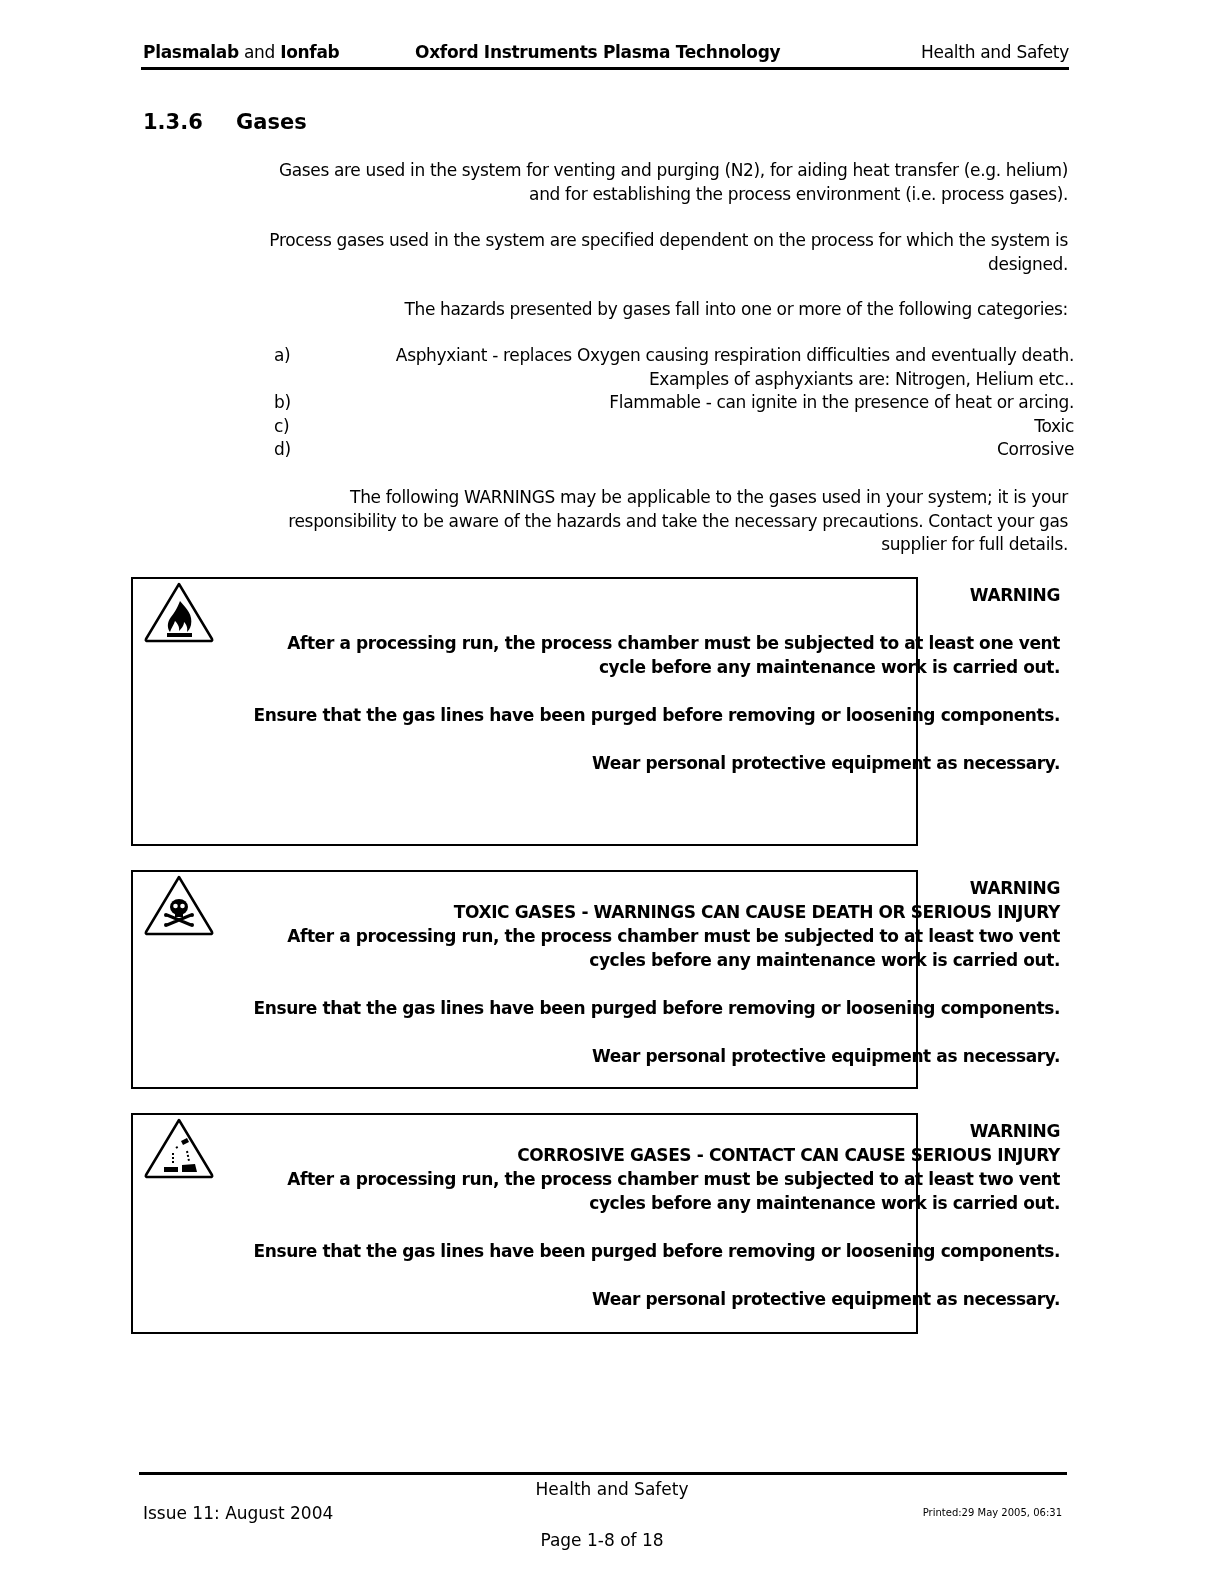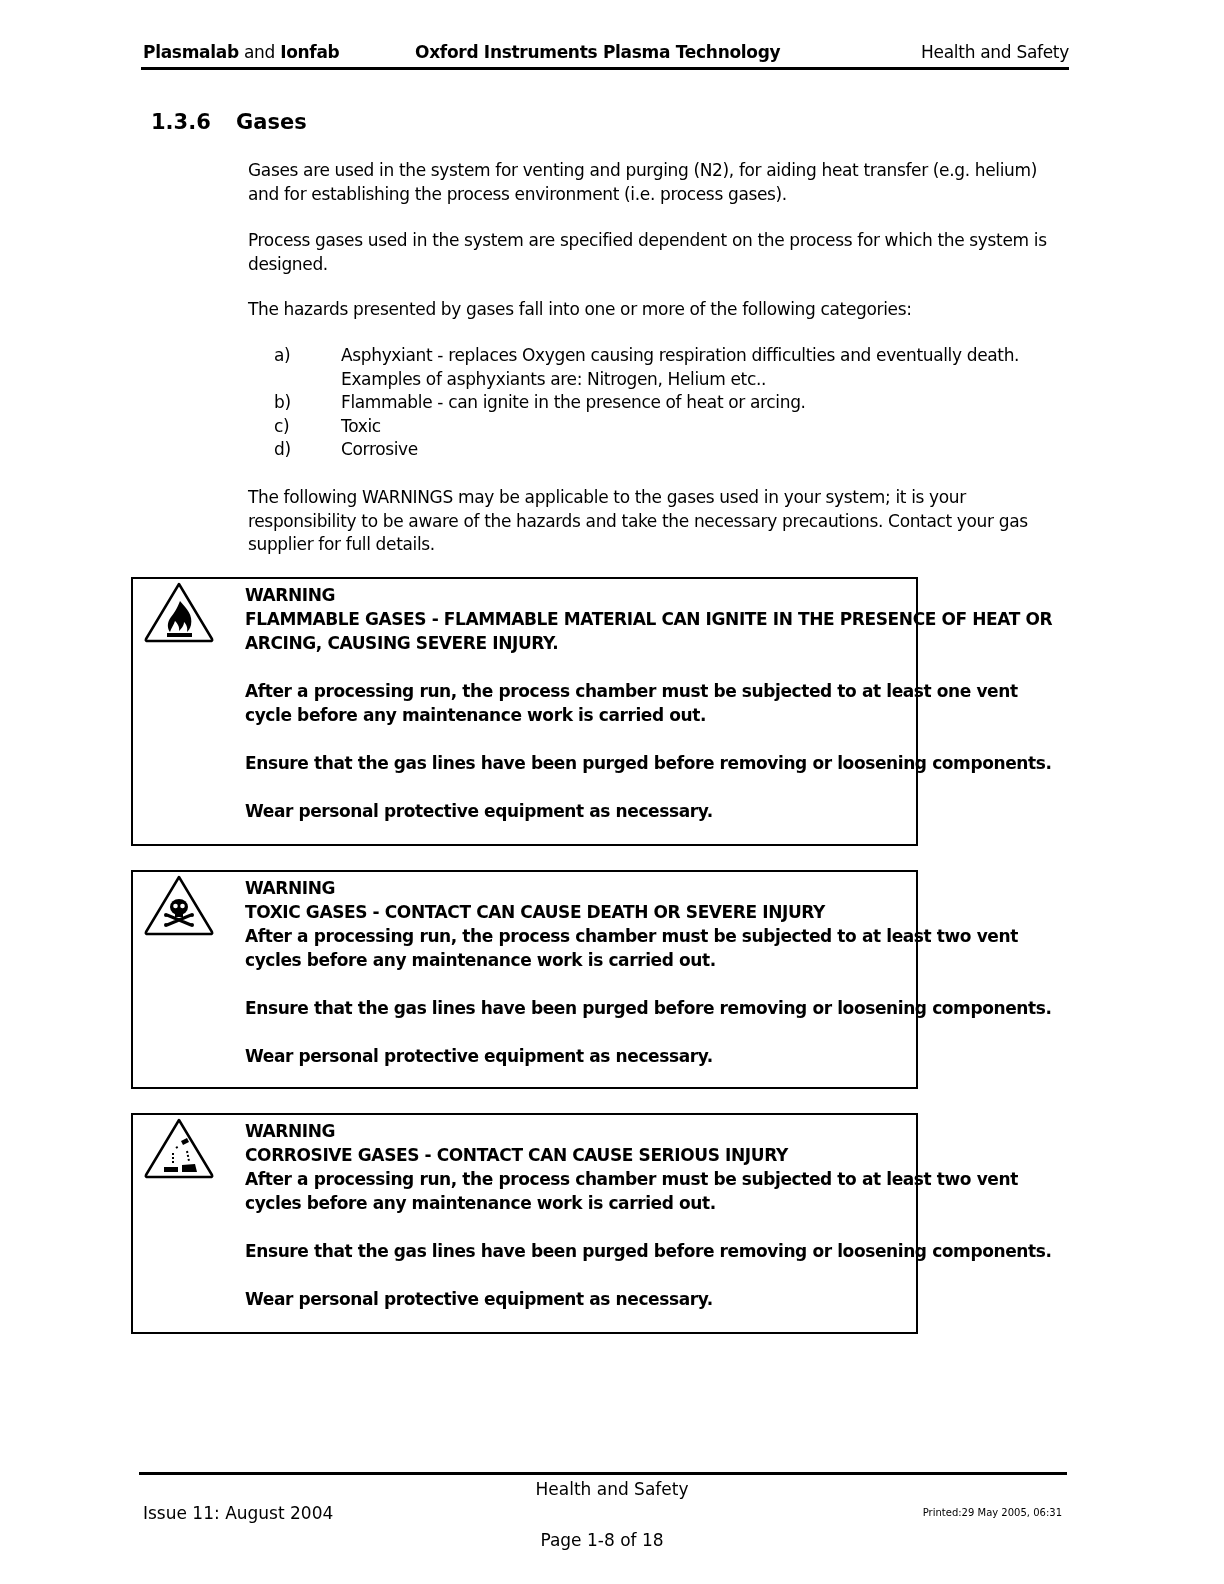--- a/index.html
+++ b/index.html
@@ -1,29 +1,29 @@
 <!DOCTYPE html>
 <html><head>
 <meta charset="utf-8">
 <style>
   html, body { margin: 0; padding: 0; background: #ffffff; }
   body { width: 1224px; height: 1584px; position: relative; overflow: hidden;
          font-family: "DejaVu Sans", "Liberation Sans", sans-serif; color: #000; }
-  .abs { position: absolute; }
+  .abs { position: absolute; text-align: right; }
 
   
   .hdr { top: 42px; left: 143px; width: 926px; height: 26px; font-size: 17px; letter-spacing: -0.3px; }
   .hdr-left { position: absolute; left: 0; top: 0; }
   .hdr-left b { font-weight: bold; }
   .hdr-mid { position: absolute; left: 272px; top: 0; font-weight: bold; }
   .hdr-right { position: absolute; right: 0; top: 0; }
   .hdr-rule { top: 67px; left: 141px; width: 928px; height: 3px; background: #000; }
 
   
-  .sec-num { top: 110px; left: 143px; font-size: 21px; font-weight: bold; margin-left: 8px; }
+  .sec-num { top: 110px; left: 143px; font-size: 21px; font-weight: bold; }
   .sec-title { top: 110px; left: 236px; font-size: 21px; font-weight: bold; }
 
   .body-text { left: 248px; width: 820px; font-size: 17px; line-height: 23.5px; letter-spacing: -0.35px; }
   .p1 { top: 159px; }
   .p2 { top: 229px; }
   .p3 { top: 298px; }
   .p4 { top: 486px; }
 
   .list { top: 344px; left: 274px; width: 800px; font-size: 17px; line-height: 23.5px; letter-spacing: -0.35px; }
   .li { position: relative; padding-left: 67px; }
@@ -85,21 +85,20 @@
 <div class="abs body-text p4">The following WARNINGS may be applicable to the gases used in your system; it is your responsibility to be aware of the hazards and take the necessary precautions. Contact your gas supplier for full details.</div>
 
 <div class="abs wbox w1">
   <svg class="w-icon" viewBox="0 0 72 62">
     <path d="M36 3 L69 58 Q70 60 67 60 L5 60 Q2 60 3 58 Z" fill="none" stroke="#000" stroke-width="2.5" stroke-linejoin="round"></path>
     <path d="M37 20 C44 28 50 34 48 44 C47 48 45 50 44 51 C45 46 43 43 41 41 C41 45 38 48 36 50 C37 46 34 42 32 40 C31 44 28 47 27 51 C24 47 24 41 28 36 C31 32 34 28 37 20 Z" fill="#000"></path>
     <rect x="24" y="52" width="25" height="4" fill="#000"></rect>
   </svg>
   <div class="w-content">
     <div>WARNING</div>
-    <div>FLAMMABLE GASES - FLAMMABLE MATERIAL CAN IGNITE IN THE PRESENCE OF HEAT OR ARCING, CAUSING SEVERE INJURY.</div>
     <div class="gap"></div>
     <div>After a processing run, the process chamber must be subjected to at least one vent cycle before any maintenance work is carried out.</div>
     <div class="gap"></div>
     <div>Ensure that the gas lines have been purged before removing or loosening components.</div>
     <div class="gap"></div>
     <div>Wear personal protective equipment as necessary.</div>
   </div>
 </div>
 
 <div class="abs wbox w2">
@@ -110,21 +109,21 @@
     <circle cx="39.5" cy="32" r="2.3" fill="#fff"></circle>
     <rect x="32" y="39" width="8" height="4" fill="#000"></rect>
     <path d="M24 41 L48 51 M48 41 L24 51" stroke="#000" stroke-width="3"></path>
     <circle cx="23" cy="41" r="2" fill="#000"></circle>
       <circle cx="49" cy="41" r="2" fill="#000"></circle>
     <circle cx="23" cy="51" r="2" fill="#000"></circle>
       <circle cx="49" cy="51" r="2" fill="#000"></circle>
   </svg>
   <div class="w-content">
     <div>WARNING</div>
-    <div>TOXIC GASES - CONTACT CAN CAUSE DEATH OR SEVERE INJURY</div>
+    <div>TOXIC GASES - WARNINGS CAN CAUSE DEATH OR SERIOUS INJURY</div>
     <div>After a processing run, the process chamber must be subjected to at least two vent cycles before any maintenance work is carried out.</div>
     <div class="gap"></div>
     <div>Ensure that the gas lines have been purged before removing or loosening components.</div>
     <div class="gap"></div>
     <div>Wear personal protective equipment as necessary.</div>
   </div>
 </div>
 
 <div class="abs wbox w3">
   <svg class="w-icon" viewBox="0 0 72 62">

